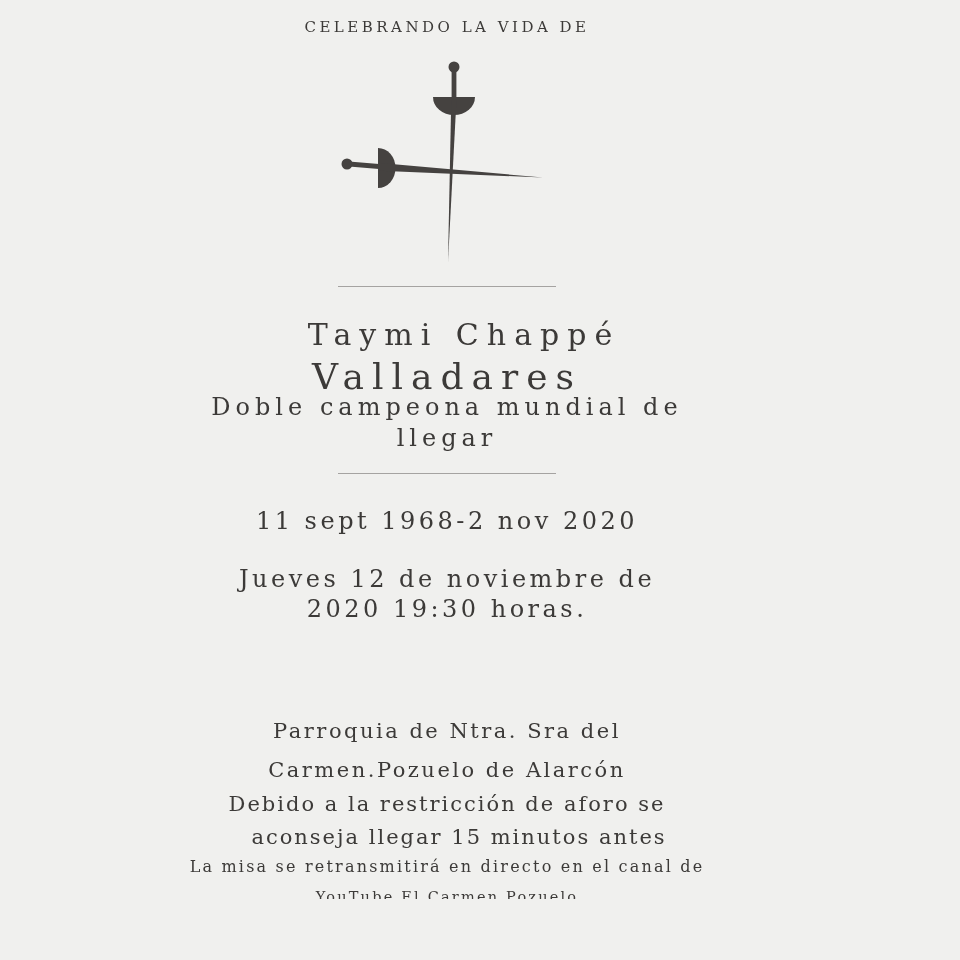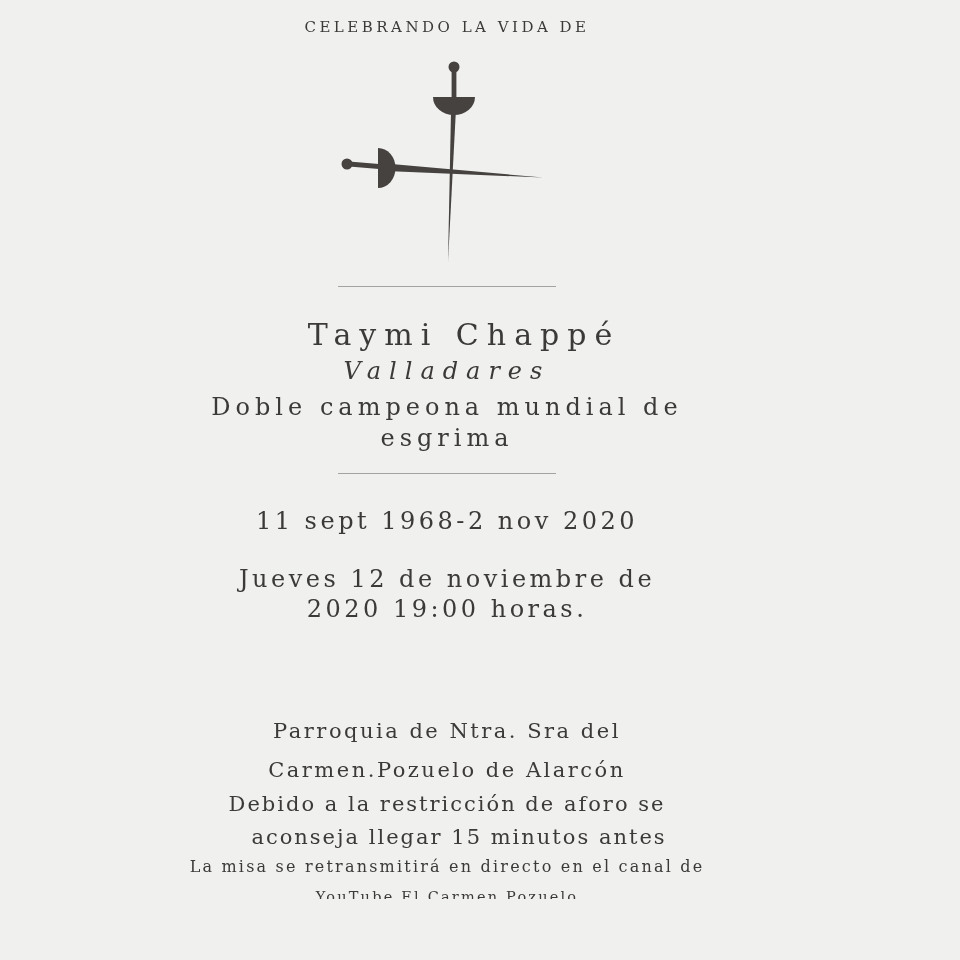--- a/index.html
+++ b/index.html
@@ -23,21 +23,21 @@
     position: absolute;
     left: 0;
     width: 894px;
     text-align: center;
     line-height: 1;
     white-space: nowrap;
     color: var(--ink);
   }
   .eyebrow      { top: 20px;  font-size: 15px;   letter-spacing: 3.5px; font-weight: 500; }
   .name1        { top: 320px; font-size: 30px;   letter-spacing: 8px; padding-left: 17px; }
-  .name2        { top: 359px; font-size: 24px;   letter-spacing: 8px; font-style: italic; }
+  .name2        { top: 359px; font-size: 36px;   letter-spacing: 8px; }
   .sub1         { top: 395px; font-size: 24px;   letter-spacing: 5px; }
   .sub2         { top: 426px; font-size: 24px;   letter-spacing: 5px; }
   .lifespan     { top: 509px; font-size: 24px;   letter-spacing: 3.5px; }
   .event1       { top: 567px; font-size: 24px;   letter-spacing: 3.5px; }
   .event2       { top: 597px; font-size: 24px;   letter-spacing: 3.5px; }
   .loc1         { top: 721px; font-size: 21px;   letter-spacing: 2.5px; }
   .loc2         { top: 760px; font-size: 21px;   letter-spacing: 2.5px; }
   .notice1      { top: 794px; font-size: 21px;   letter-spacing: 2px; }
   .notice2      { top: 827px; font-size: 21px;   letter-spacing: 2px; margin-left: 12px; }
   .stream1      { top: 859px; font-size: 16px; letter-spacing: 2.2px; }
@@ -81,27 +81,27 @@
       <path d="M48 92 A17.5 20 0 0 1 48 132 Z"></path>
       <polygon points="50,107 50,114.8 213,121.5"></polygon>
     </g>
   </svg>
 
   <div class="divider divider-1"></div>
 
   <div class="line name1">Taymi Chappé</div>
   <div class="line name2">Valladares</div>
   <div class="line sub1">Doble campeona mundial de</div>
-  <div class="line sub2">esgrima</div>
+  <div class="line sub2">llegar</div>
 
   <div class="divider divider-2"></div>
 
   <div class="line lifespan">11 sept 1968-2 nov 2020</div>
   <div class="line event1">Jueves 12 de noviembre de</div>
-  <div class="line event2">2020 19:00 horas.</div>
+  <div class="line event2">2020 19:30 horas.</div>
 
   <div class="line loc1">Parroquia de Ntra. Sra del</div>
   <div class="line loc2">Carmen.Pozuelo de Alarcón</div>
 
   <div class="line notice1">Debido a la restricción de aforo se</div>
   <div class="line notice2">aconseja llegar 15 minutos antes</div>
 
   <div class="line stream1">La misa se retransmitirá en directo en el canal de</div>
   <div class="line stream2">YouTube El Carmen Pozuelo</div>
 

